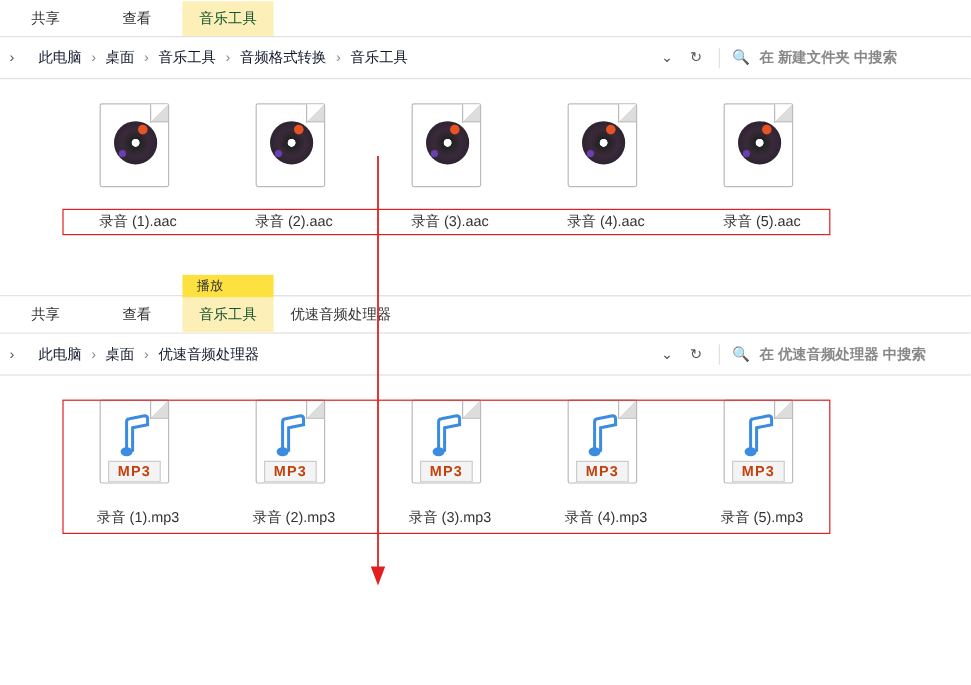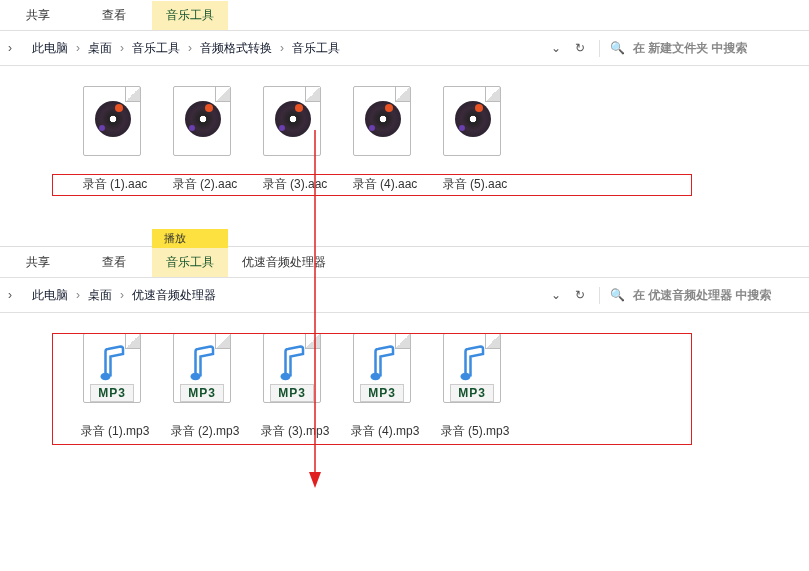--- a/index.html
+++ b/index.html
@@ -12,31 +12,31 @@
 .tab-name { background: #fcf0b8; padding: 6px 14px; color: #14532d; }
 .addrbar { display: flex; align-items: center; height: 36px; border-top: 1px solid #e0e0e0; border-bottom: 1px solid #e0e0e0; background: #fff; }
 .nav-arrow { width: 20px; display: flex; justify-content: center; color: #555; }
 .crumbs { flex: 1; display: flex; align-items: center; padding-left: 6px; }
 .crumb { padding: 4px 6px; color: #0f172a; }
 .crumb-sep { color: #888; padding: 0 2px; }
 .addr-icons { display: flex; gap: 14px; padding: 0 14px; color: #555; }
 .searchbox { width: 210px; border-left: 1px solid #e0e0e0; display: flex; align-items: center; padding: 0 10px; color: #888; }
 .searchbox span.ph { margin-left: 8px; font-weight: bold; }
 .content { padding: 20px 10px 30px 10px; position: relative; min-height: 180px; }
-.filegrid { display: flex; padding-left: 60px; }
+.filegrid { display: flex; gap: 40px; padding-left: 60px; }
 .fileitem { display: flex; flex-direction: column; align-items: center; width: 90px; }
 .fileicon { width: 64px; height: 72px; margin-bottom: 18px; position: relative; }
 .page { width: 58px; height: 70px; background: #fff; border: 1px solid #bbb; border-radius: 2px; position: relative; }
 .page::after { content: ""; position: absolute; top: 0; right: 0; width: 14px; height: 14px; background: linear-gradient(135deg, #fff 0%, #fff 50%, #ddd 50%, #ddd 100%); border-left: 1px solid #bbb; border-bottom: 1px solid #bbb; }
 .disc { position: absolute; top: 14px; left: 11px; width: 36px; height: 36px; border-radius: 50%; background: radial-gradient(circle at 50% 50%, #fff 0%, #fff 12%, #222 14%, #3a2a3a 45%, #2b2230 75%); }
 .disc::before { content: ""; position: absolute; top: 3px; left: 20px; width: 8px; height: 8px; border-radius: 50%; background: #e85324; }
 .disc::after { content: ""; position: absolute; bottom: 6px; left: 4px; width: 6px; height: 6px; border-radius: 50%; background: #6a3fb0; }
 .note { position: absolute; top: 10px; left: 14px; width: 30px; height: 40px; }
 .note svg { width: 100%; height: 100%; }
-.mp3badge { position: absolute; bottom: 0; left: 6px; right: 6px; background: #f4f4f4; border: 1px solid #ccc; text-align: center; font-size: 12px; font-weight: bold; color: #14532d; padding: 1px 0; letter-spacing: 1px; }
+.mp3badge { position: absolute; bottom: 0; left: 6px; right: 6px; background: #f4f4f4; border: 1px solid #ccc; text-align: center; font-size: 12px; font-weight: bold; color: #c2410c; padding: 1px 0; letter-spacing: 1px; }
 .filename { color: #333; text-align: center; white-space: nowrap; }
 .redbox { position: absolute; border: 1px solid #e02020; pointer-events: none; }
 .arrow-svg { position: absolute; pointer-events: none; }
 .header2-wrap { display: flex; align-items: flex-end; }
 .header2-extra { padding: 6px 14px; color: #333; }
 </style>
 </head>
 <body>
 
 <div class="window">

